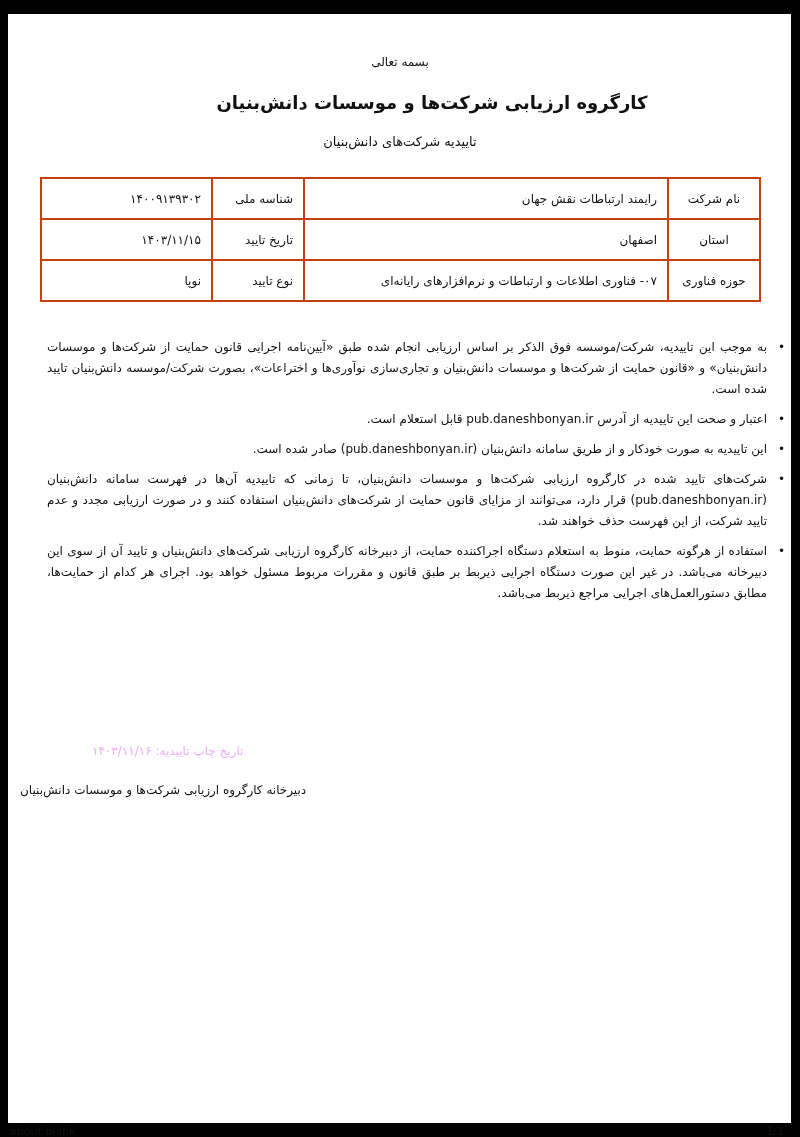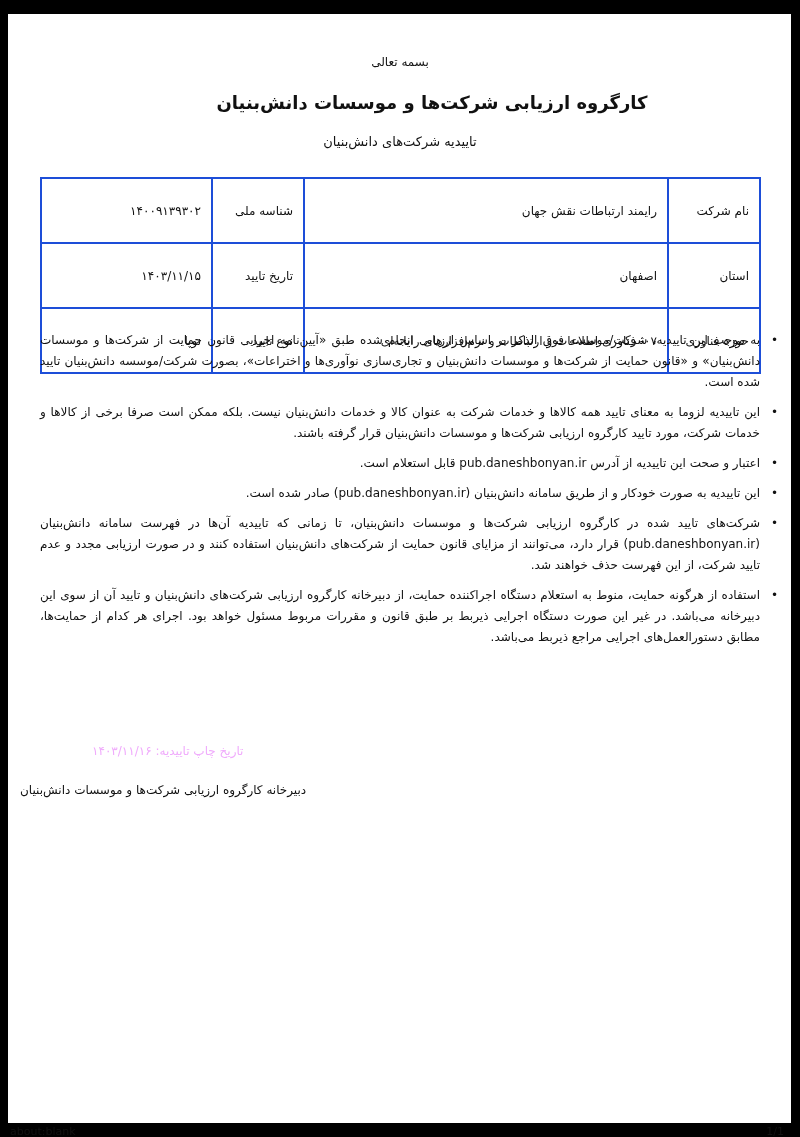--- a/index.html
+++ b/index.html
@@ -40,32 +40,32 @@
     }
     .basmala { top: 55px; font-size: 12px; }
     .main-title { top: 92px; font-size: 18px; font-weight: bold; padding-left: 32px; }
     .sub-title { top: 134px; font-size: 13px; }
     table.info {
       position: absolute; left: 40px; top: 177px;
       width: 721px; border-collapse: collapse; direction: rtl;
       font-size: 12px; color: #111;
     }
     table.info td {
-      border: 2px solid #1d4ed8;
-      height: 39px; padding: 12px 10px;
+      border: 2px solid #c2410c;
+      height: 39px; padding: 0 10px;
       vertical-align: middle;
     }
-    table.info td.lbl1 { width: 70px; }
+    table.info td.lbl1 { width: 70px; text-align: center; }
     table.info td.val1 { width: 342px; }
     table.info td.lbl2 { width: 70px; }
     table.info td.val2 { }
     .notes {
       position: absolute; left: 40px; top: 330px; width: 720px;
       direction: rtl; font-size: 12px; line-height: 21px; color: #111;
-      margin: 0; padding: 0 20px 0 0; list-style: none; text-align: justify;
+      margin: 7px; padding: 0 20px 0 0; list-style: none; text-align: justify;
     }
     .notes li { position: relative; margin-bottom: 9px; }
     .notes li::before {
       content: "•"; position: absolute; right: -18px; top: 0; font-size: 12px;
     }
     .print-date {
       position: absolute; left: 92px; top: 744px; direction: rtl; font-size: 12px; color: #f0abfc; white-space: nowrap;
     }
     .secretariat {
       position: absolute; left: 20px; top: 783px; direction: rtl; font-size: 12px; color: #111; white-space: nowrap;
@@ -103,21 +103,20 @@
       <td class="lbl1">حوزه فناوری</td>
       <td class="val1">۰۷- فناوری اطلاعات و ارتباطات و نرم‌افزارهای رایانه‌ای</td>
       <td class="lbl2">نوع تایید</td>
       <td class="val2">نوپا</td>
     </tr>
   </tbody>
 </table>
 
 <ul class="notes">
   <li>به موجب این تاییدیه، شرکت/موسسه فوق الذکر بر اساس ارزیابی انجام شده طبق «آیین‌نامه اجرایی قانون حمایت از شرکت‌ها و موسسات دانش‌بنیان» و «قانون حمایت از شرکت‌ها و موسسات دانش‌بنیان و تجاری‌سازی نوآوری‌ها و اختراعات»، بصورت شرکت/موسسه دانش‌بنیان تایید شده است.</li>
-  <li>این تاییدیه لزوما به معنای تایید همه کالاها و خدمات شرکت به عنوان کالا و خدمات دانش‌بنیان نیست. بلکه ممکن است صرفا برخی از کالاها و خدمات شرکت، مورد تایید کارگروه ارزیابی شرکت‌ها و موسسات دانش‌بنیان قرار گرفته باشند.</li>
   <li>اعتبار و صحت این تاییدیه از آدرس pub.daneshbonyan.ir قابل استعلام است.</li>
   <li>این تاییدیه به صورت خودکار و از طریق سامانه دانش‌بنیان (pub.daneshbonyan.ir) صادر شده است.</li>
   <li>شرکت‌های تایید شده در کارگروه ارزیابی شرکت‌ها و موسسات دانش‌بنیان، تا زمانی که تاییدیه آن‌ها در فهرست سامانه دانش‌بنیان (pub.daneshbonyan.ir) قرار دارد، می‌توانند از مزایای قانون حمایت از شرکت‌های دانش‌بنیان استفاده کنند و در صورت ارزیابی مجدد و عدم تایید شرکت، از این فهرست حذف خواهند شد.</li>
   <li>استفاده از هرگونه حمایت، منوط به استعلام دستگاه اجراکننده حمایت، از دبیرخانه کارگروه ارزیابی شرکت‌های دانش‌بنیان و تایید آن از سوی این دبیرخانه می‌باشد. در غیر این صورت دستگاه اجرایی ذیربط بر طبق قانون و مقررات مربوط مسئول خواهد بود. اجرای هر کدام از حمایت‌ها، مطابق دستورالعمل‌های اجرایی مراجع ذیربط می‌باشد.</li>
 </ul>
 
 <div class="print-date">تاریخ چاپ تاییدیه: ۱۴۰۳/۱۱/۱۶</div>
 <div class="secretariat">دبیرخانه کارگروه ارزیابی شرکت‌ها و موسسات دانش‌بنیان</div>
 
 <div class="print-footer">

